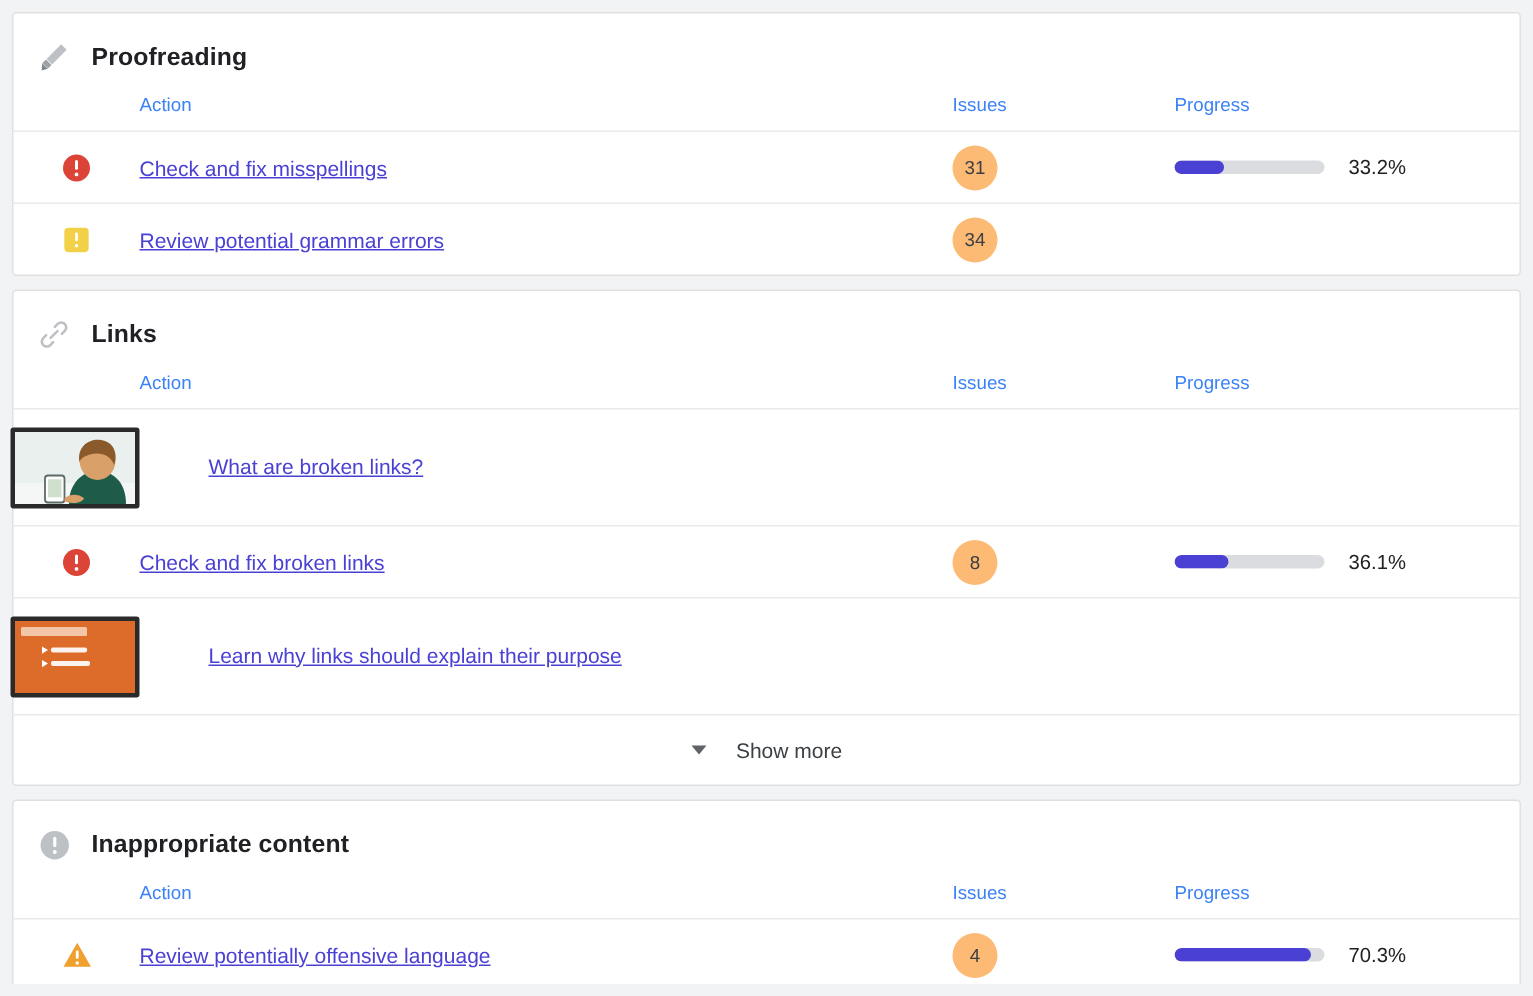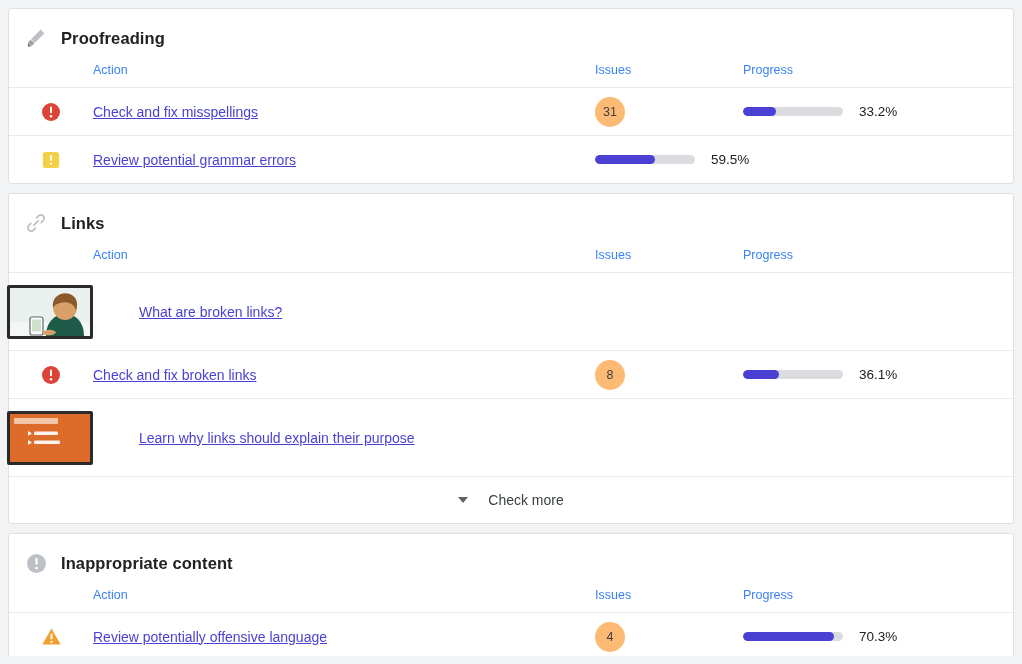--- a/index.html
+++ b/index.html
@@ -44,21 +44,21 @@
   }
   
   .thead {
     display: flex;
     align-items: center;
     padding: 0 0 10px 0;
     font-size: 12.5px;
     color: #3b82f6;
   }
   .col-action  { width: 586px; padding-left: 84px; }
-  .col-issues  { width: 148px; }
+  .col-issues  { width: 148px; margin-left: 40px; }
   .col-progress{ flex: 1; }
   .trow {
     display: flex;
     align-items: center;
     border-top: 1px solid #e8eaed;
     min-height: 48px;
   }
   .trow .col-action { display: flex; align-items: center; padding-left: 0; }
   
   .sicon {
@@ -184,27 +184,22 @@
       <div class="col-action">
         <span class="sicon">
           <svg width="18" height="18" viewBox="0 0 20 20">
             <rect x="1" y="1" width="18" height="18" rx="3" fill="#f2d048"></rect>
             <rect x="9" y="4.4" width="2" height="6.6" rx="1" fill="#fff"></rect>
             <circle cx="10" cy="14.3" r="1.25" fill="#fff"></circle>
           </svg>
         </span>
         <a class="act">Review potential grammar errors</a>
       </div>
-      <div class="col-progress">
-        <div class="prog-wrap">
-          <div class="track">
-            <div class="fill" style="width: 59.5%;"></div>
-          </div>
-          <span class="pct">59.5%</span>
-        </div>
+      <div class="col-issues">
+        <div class="badge">34</div>
       </div>
     </div>
   </div>
 
   <div class="card">
     <div class="sec-head">
       <span class="sec-icon">
         <svg width="22" height="22" viewBox="0 0 24 24" fill="none" stroke="#bdc1c6" stroke-width="1.9" stroke-linecap="round">
           <path d="M9.5 14.5 L14.5 9.5"></path>
           <path d="M12.6 6.4 L14.7 4.3 a3.6 3.6 0 0 1 5.1 5.1 L17.7 11.5"></path>
@@ -287,21 +282,21 @@
         <span class="vlabel">
           <a class="act">Learn why links should explain their purpose</a>
         </span>
       </div>
       <div class="col-issues"></div>
       <div class="col-progress"></div>
     </div>
 
     <div class="showmore">
       <span class="caret"></span>
-      <span class="showmore-label">Check more</span>
+      <span class="showmore-label">Show more</span>
     </div>
   </div>
 
   <div class="card">
     <div class="sec-head">
       <span class="sec-icon">
         <svg width="21" height="21" viewBox="0 0 20 20">
           <circle cx="10" cy="10" r="9" fill="#bdc1c6"></circle>
           <rect x="9" y="4.6" width="2" height="6.6" rx="1" fill="#fff"></rect>
           <circle cx="10" cy="14.3" r="1.25" fill="#fff"></circle>

